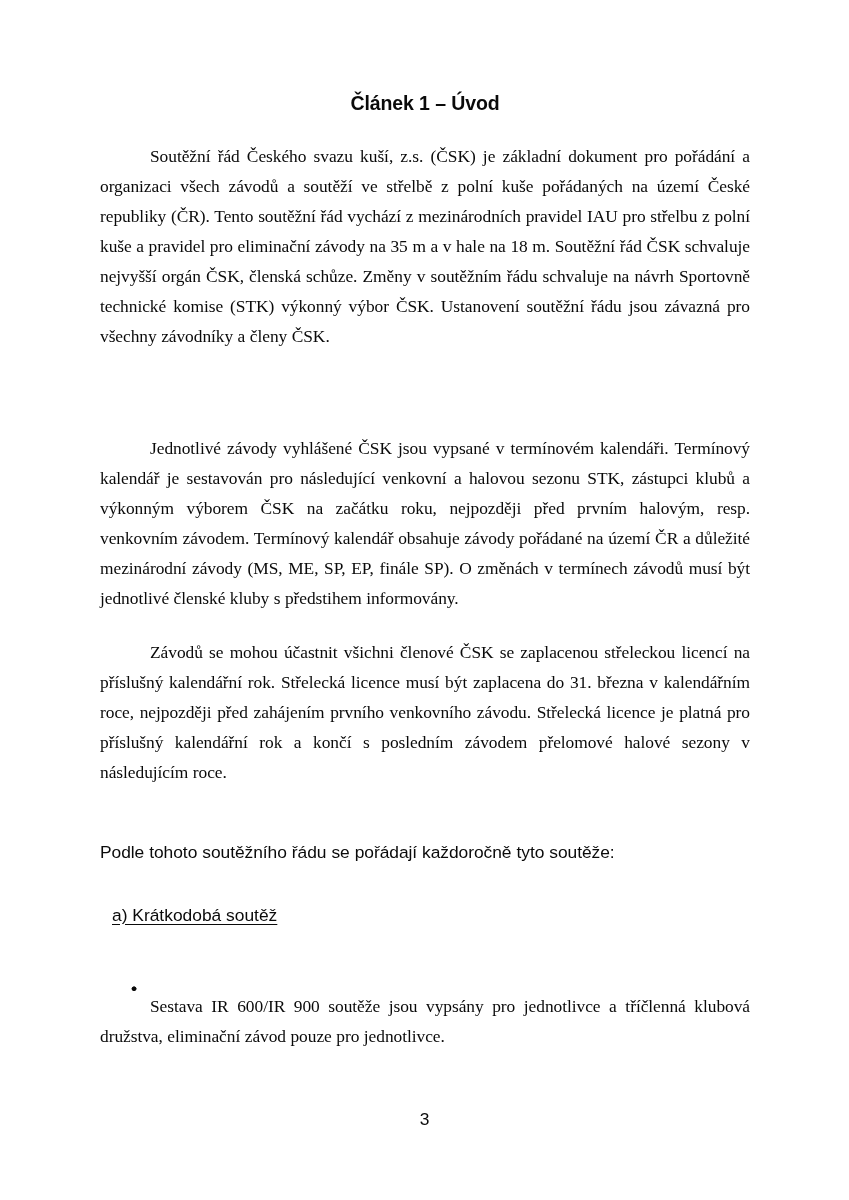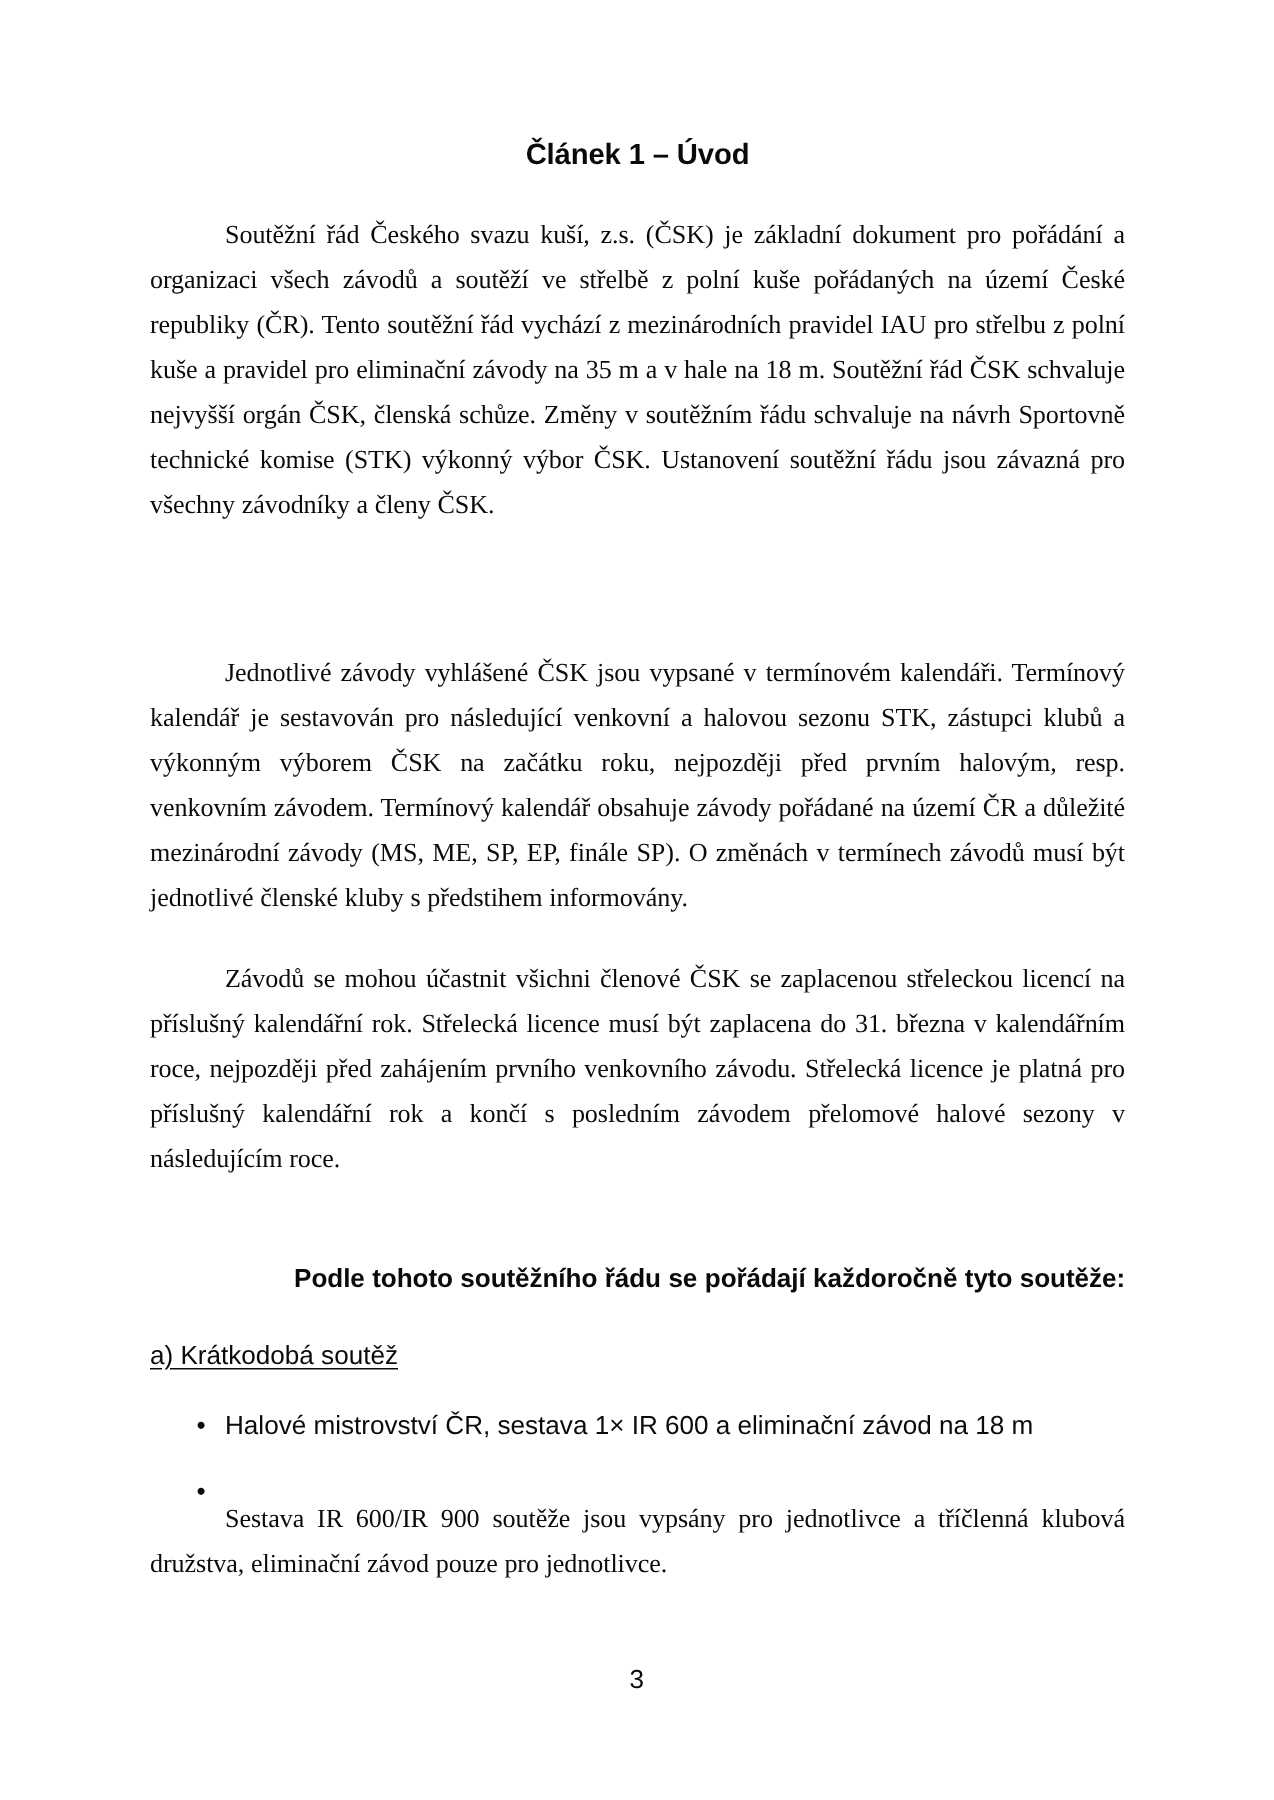--- a/index.html
+++ b/index.html
@@ -57,27 +57,26 @@
     margin: 0;
     padding: 0;
     letter-spacing: -0.05px;
     word-spacing: 0.2px;
   }
   p.indent {
     text-indent: 50px;
     font-family: Liberation Serif, serif;
   }
   p.no-justify {
-    text-align: right;
-    font-weight: bold;
+    text-align: left;
   }
   .sub-heading {
     font-size: 17.4px;
     line-height: 30px;
-    margin: 0;
+    margin: 12px;
     padding: 0;
     text-decoration: underline;
     text-underline-offset: 3px;
     display: inline-block;
   }
   ul.bullet-list {
     margin: 0;
     padding: 0;
     list-style: none;
   }
@@ -136,21 +135,20 @@
 
     <div>
       <span class="sub-heading">a) Krátkodobá soutěž</span>
     </div>
 
     <div class="spacer-list-top"></div>
 
     <ul class="bullet-list">
       <li>
         <span class="bullet-marker">•</span>
-        <span>Halové mistrovství ČR, sestava 1× IR 600 a eliminační závod na 18 m</span>
       </li>
       <li style="margin-top:14px;">
         <span class="bullet-marker">•</span>
       </li>
     </ul>
 
     <div class="spacer-final"></div>
 
     <p class="body-text indent">Sestava IR 600/IR 900 soutěže jsou vypsány pro jednotlivce a tříčlenná klubová družstva, eliminační závod pouze pro jednotlivce.</p>
 

